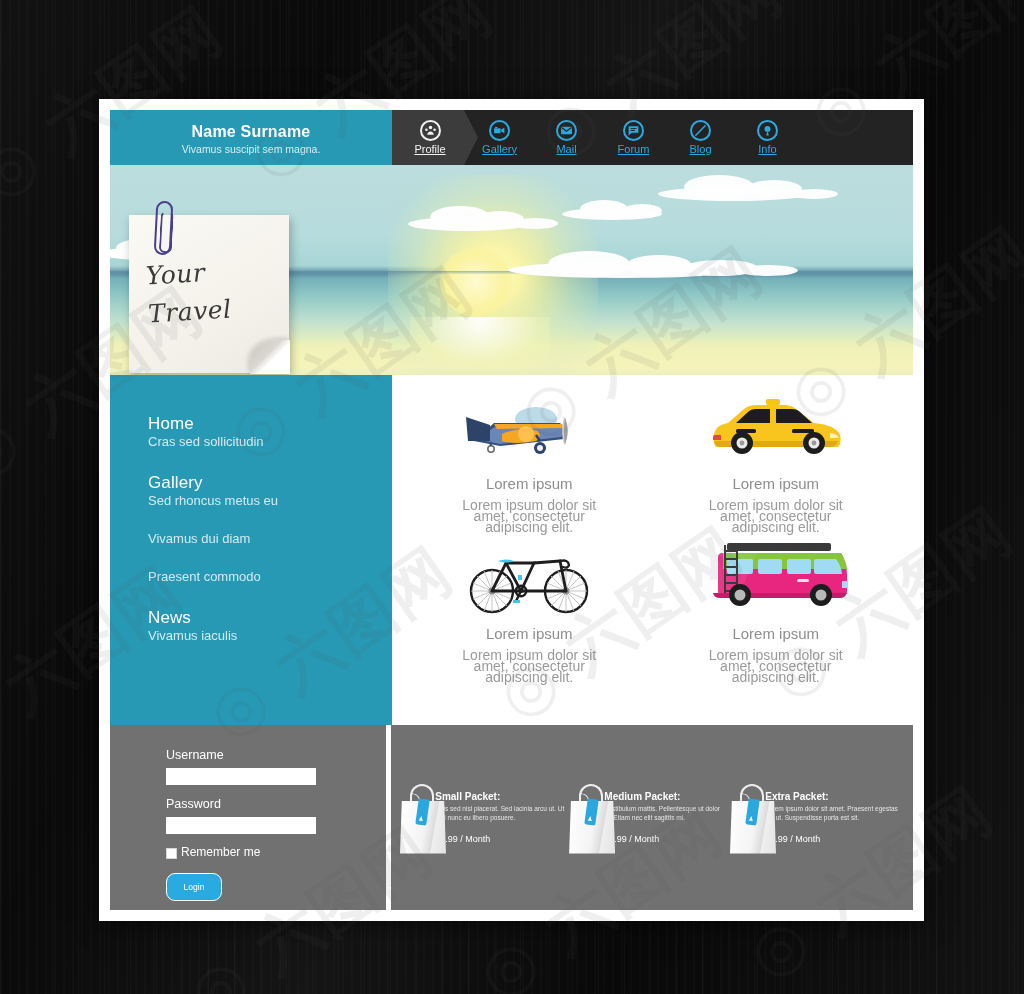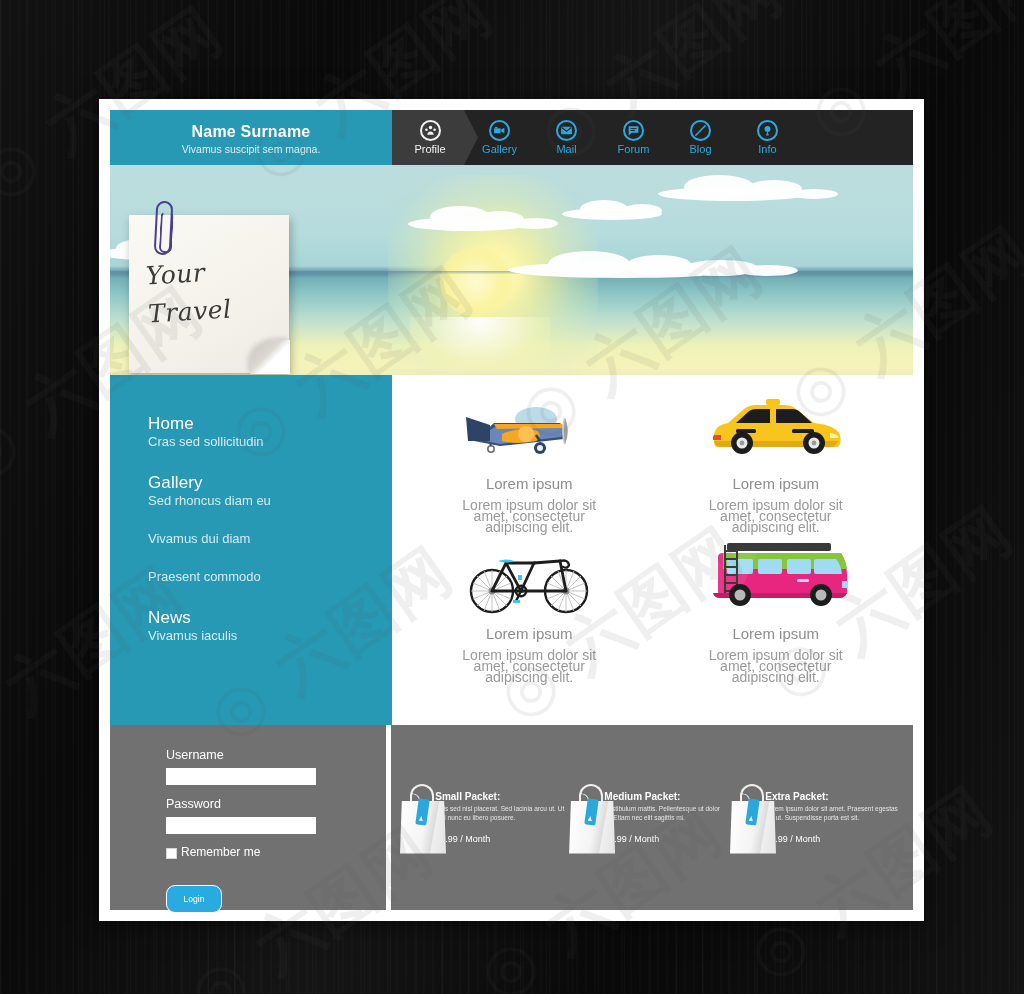--- a/index.html
+++ b/index.html
@@ -81,21 +81,21 @@
     text-decoration: none;
     z-index: 2;
   }
   .nav-item .nav-ico {
     width: 21px; height: 21px; border-radius: 50%;
     border: 2px solid #29abe2;
     display: flex; align-items: center; justify-content: center;
     margin-bottom: 2px;
   }
   .nav-item .nav-label {
-    font-size: 11px; color: #29abe2; line-height: 13px;
+    font-size: 11px; color: #29abe2; line-height: 13px; text-decoration: underline;
   }
   .nav-item.active { width: 72px; }
   .nav-item.active .nav-ico { border-color: #f2f2f2; }
   .nav-item.active .nav-label { color: #f2f2f2; }
   
   .nav-active-bg {
     position: absolute; left: 0; top: 0;
     width: 86px; height: 55px;
     background: #3c3c3c;
     z-index: 1;
@@ -273,21 +273,21 @@
   }
   .checkbox {
     width: 11px; height: 11px;
     background: #ffffff;
     border: 1px solid #d6d6d6;
     margin-right: 4px;
     flex: none;
   }
   .remember-label { color: #ffffff; font-size: 12px; line-height: 14px; }
   .login-btn {
-    margin-top: 26px;
+    margin-top: 14px;
     width: 56px; height: 28px;
     border-radius: 9px;
     background: #29abe2;
     border: 1.5px solid #ffffff;
     color: #ffffff;
     font-size: 8.5px;
     font-family: "Liberation Sans", sans-serif;
     display: flex; align-items: center; justify-content: center;
     cursor: pointer;
     padding: 0;
@@ -504,21 +504,21 @@
   </div>
 
   <div class="main">
     <nav class="sidebar">
       <div class="side-item">
         <div class="side-title">Home</div>
         <div class="side-sub">Cras sed sollicitudin</div>
       </div>
       <div class="side-item">
         <div class="side-title">Gallery</div>
-        <div class="side-sub">Sed rhoncus diam eu</div>
+        <div class="side-sub">Sed rhoncus metus eu</div>
       </div>
       <div class="side-item">
         <div class="side-sub">Vivamus dui diam</div>
       </div>
       <div class="side-item">
         <div class="side-sub">Praesent commodo</div>
       </div>
       <div class="side-item">
         <div class="side-title">News</div>
         <div class="side-sub">Vivamus iaculis</div>

